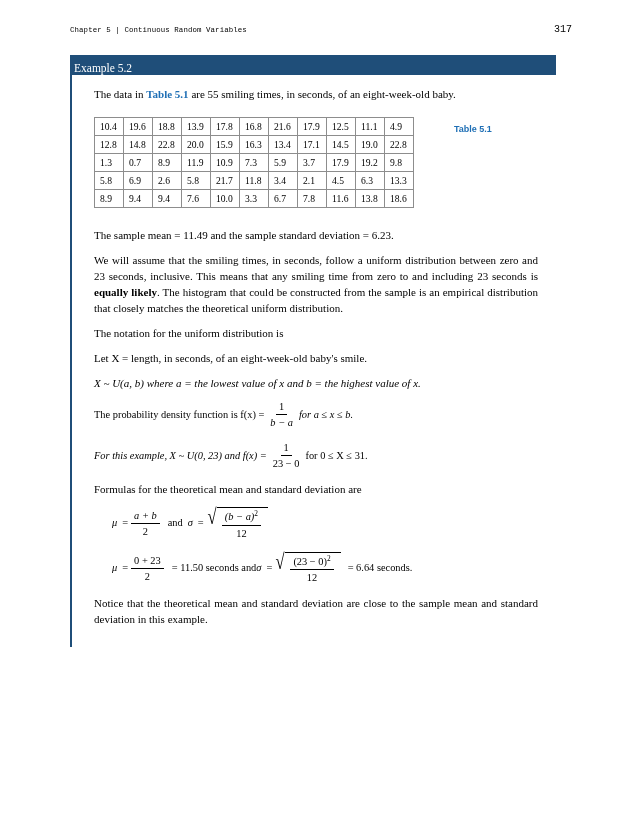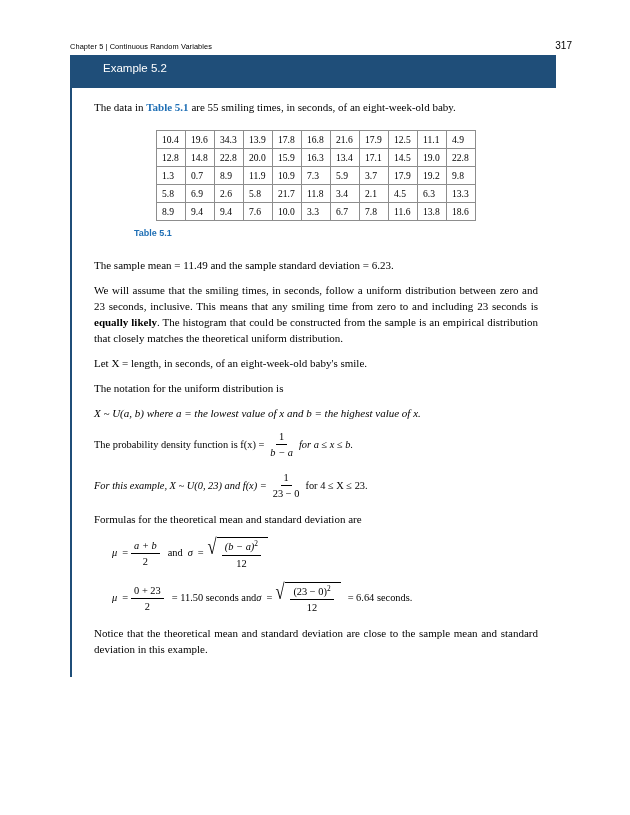--- a/index.html
+++ b/index.html
@@ -19,45 +19,44 @@
     width: 630px;
     height: 815px;
     box-sizing: border-box;
   }
   
   .runhead {
     position: absolute;
     top: 24px;
     left: 70px;
     right: 58px;
-    font-family: Liberation Sans, sans-serif;
+    font-family: Liberation Mono, monospace;
     font-size: 7.4px;
     color: #000;
     display: flex;
     justify-content: space-between;
     align-items: baseline;
-    margin-top: 16px;
   }
   .runhead .left { letter-spacing: 0.1px; }
   .runhead .right { font-size: 10px; }
 
   
   .example-wrap {
     position: absolute;
     top: 55px;
     left: 70px;
     width: 486px;
   }
   .example-bar {
     background: #1f4e79;
     color: #ffffff;
-    height: 33px;
+    height: 20px;
     line-height: 27px;
-    padding-left: 33px;
-    font-family: Liberation Sans, sans-serif;
+    padding-left: 4px;
+    font-family: Liberation Serif, serif;
     font-size: 11.5px;
     box-sizing: border-box;
   }
   .example-body {
     border-left: 2px solid #1f4e79;
     padding: 12px 0 10px 22px;
     box-sizing: border-box;
     min-height: 470px;
   }
   p.body {
@@ -72,22 +71,21 @@
     font-weight: bold;
   }
   .bold { font-weight: bold; }
   .ital { font-style: italic; }
 
   
   .table-holder {
     margin: 14px 0 4px 0;
     width: 444px;
     display: flex;
-    flex-direction: column;
-    align-items: center;
+    align-items: flex-end;
   }
   table.data {
     border-collapse: collapse;
     font-size: 9.6px;
   }
   table.data td {
     border: 1px solid #8d8d8d;
     padding: 3px 5px 3px 5px;
     text-align: left;
     white-space: nowrap;
@@ -171,21 +169,21 @@
       <p class="body">
         <span>The data in </span><span class="blue">Table 5.1</span><span> are 55 smiling times, in seconds, of an eight-week-old baby.</span>
       </p>
 
       <div class="table-holder">
         <table class="data">
           <tbody>
             <tr>
               <td>10.4</td>
               <td>19.6</td>
-              <td>34.3</td>
+              <td>18.8</td>
               <td>13.9</td>
               <td>17.8</td>
               <td>16.8</td>
               <td>21.6</td>
               <td>17.9</td>
               <td>12.5</td>
               <td>11.1</td>
               <td>4.9</td>
             </tr>
             <tr>
@@ -246,44 +244,44 @@
       </div>
 
       <div class="gap"></div>
 
       <p class="body">The sample mean = 11.49 and the sample standard deviation = 6.23.</p>
 
       <p class="body">
         <span>We will assume that the smiling times, in seconds, follow a uniform distribution between zero and 23 seconds, inclusive. This means that any smiling time from zero to and including 23 seconds is </span><span class="bold">equally likely</span><span>. The histogram that could be constructed from the sample is an empirical distribution that closely matches the theoretical uniform distribution.</span>
       </p>
 
+      <p class="body">The notation for the uniform distribution is</p>
+
       <p class="body ital-x">
         <span>Let X = length, in seconds, of an eight-week-old baby's smile.</span>
       </p>
-
-      <p class="body">The notation for the uniform distribution is</p>
 
       <p class="body ital">X ~ U(a, b) where a = the lowest value of x and b = the highest value of x.</p>
 
       <div class="mathblock">
         <span>The probability density function is f(x) = </span>
         <span class="frac">
           <span class="num">1</span>
           <span class="den ital">b − a</span>
         </span>
         <span class="ital"> for a ≤ x ≤ b.</span>
       </div>
 
       <div class="mathblock">
         <span class="ital">For this example, X ~ U(0, 23) and f(x) = </span>
         <span class="frac">
           <span class="num">1</span>
           <span class="den">23 − 0</span>
         </span>
-        <span> for 4 ≤ X ≤ 23.</span>
+        <span> for 0 ≤ X ≤ 31.</span>
       </div>
 
       <p class="body">Formulas for the theoretical mean and standard deviation are</p>
 
       <div class="mathblock indent">
         <span class="ital">μ</span>
         <span class="spacer-sm"></span>
         <span>=</span>
         <span class="frac">
           <span class="num ital">a + b</span>

